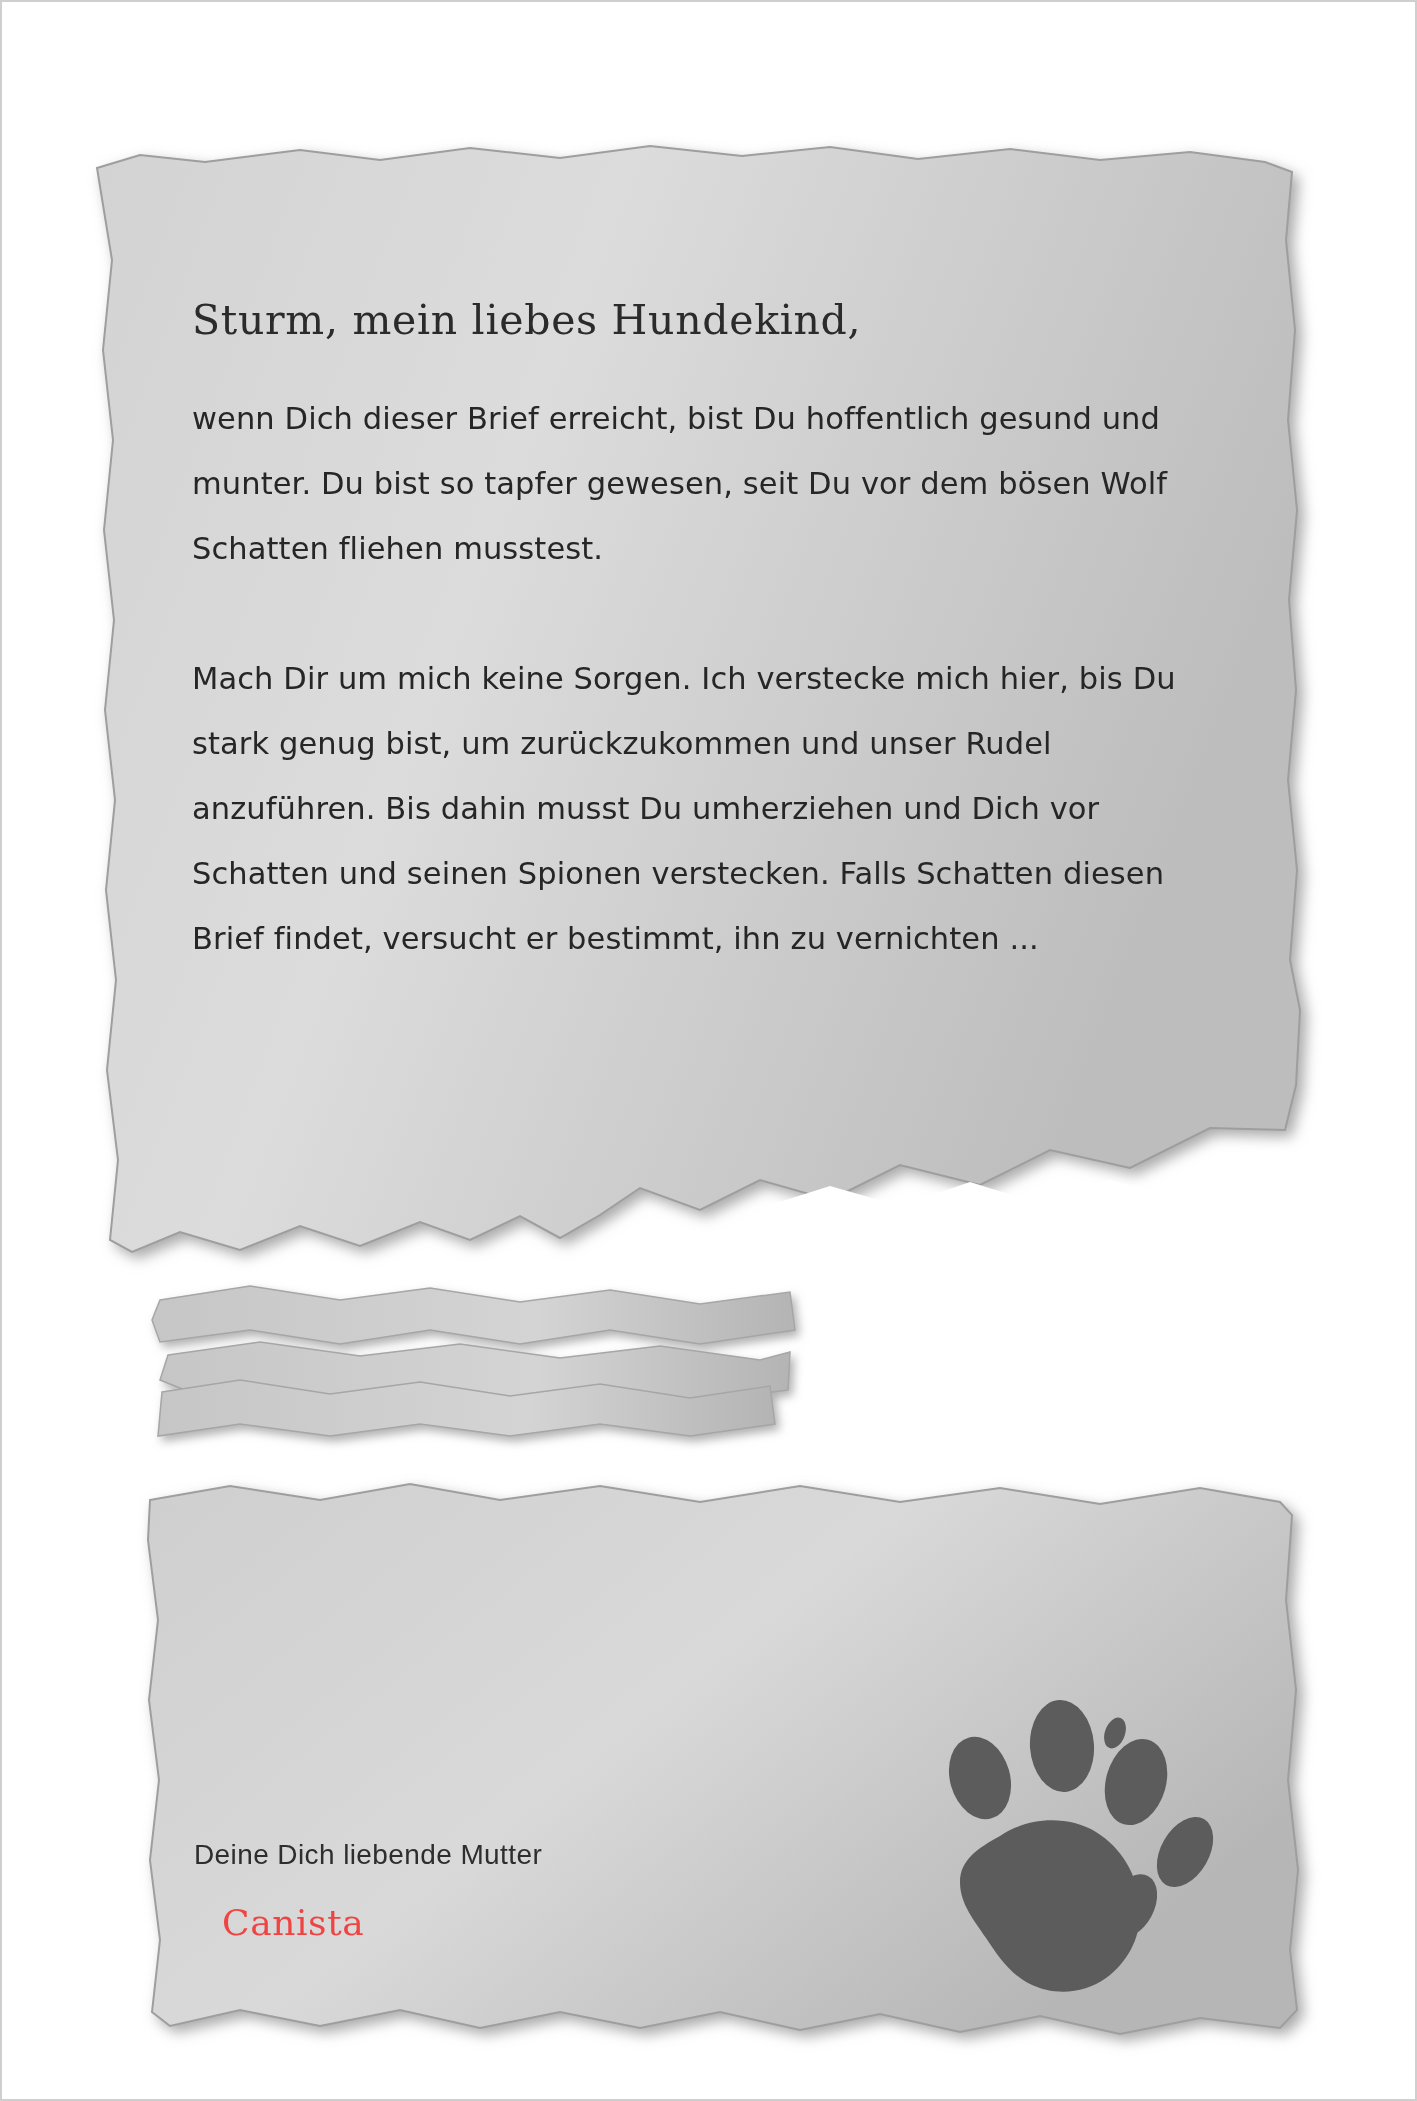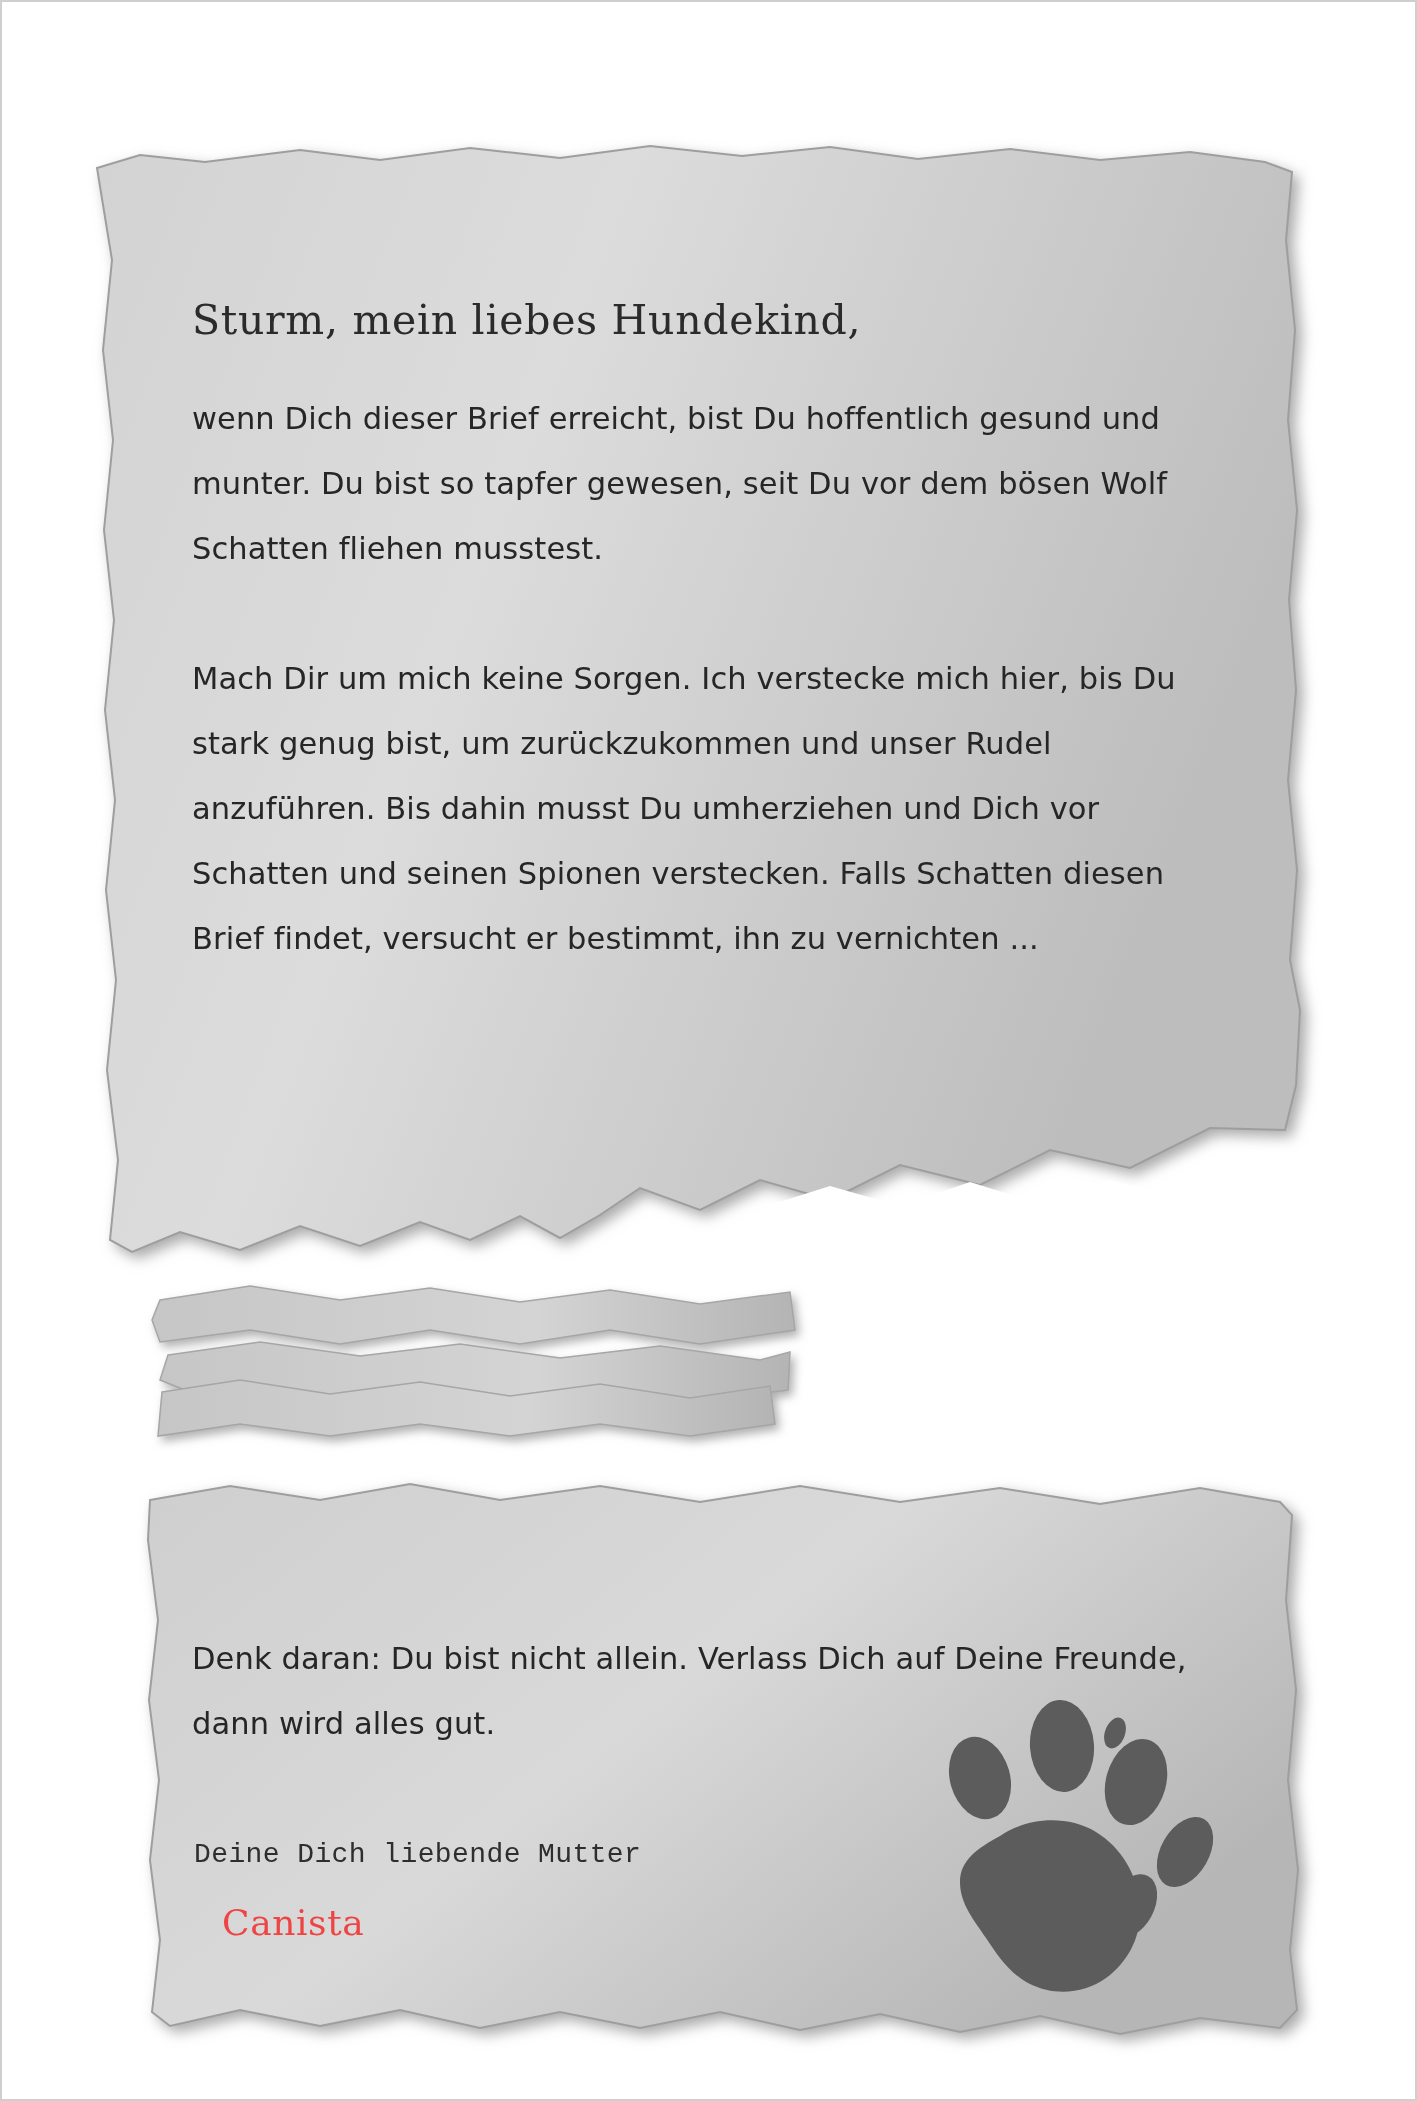--- a/index.html
+++ b/index.html
@@ -76,21 +76,21 @@
 
   #para1 { top: 322px; }
   #para2 { top: 582px; }
   #para3 { top: 1038px; }
   #para4 { top: 1562px; }
 
   .sig-line {
     position: absolute;
     left: 194px;
     top: 1775px;
-    font-family: Liberation Mono, monospace;
+    font-family: Liberation Sans, sans-serif;
     font-size: 28px;
     color: #2e2e2e;
     letter-spacing: 0.4px;
   }
   .sig-name {
     position: absolute;
     left: 222px;
     top: 1838px;
     font-family: "DejaVu Serif", serif;
     font-size: 36px;
@@ -197,20 +197,19 @@
   </svg>
 
   <div class="text-layer">
     <div class="heading">Sturm, mein liebes Hundekind,</div>
 
     <div class="body-block" id="para2">Mach Dir um mich keine Sorgen. Ich verstecke mich hier, bis Du stark genug bist, um zurückzukommen und unser Rudel anzuführen. Bis dahin musst Du umherziehen und Dich vor Schatten und seinen Spionen verstecken. Falls Schatten diesen Brief findet, versucht er bestimmt, ihn zu vernichten ...</div>
 
     <div class="body-block" id="para1">wenn Dich dieser Brief erreicht, bist Du hoffentlich gesund und munter. Du bist so tapfer gewesen, seit Du vor dem bösen Wolf Schatten fliehen musstest.</div>
 
 
-    <div class="body-block" id="para4">Denk daran: Du bist nicht allein. Verlass Dich auf Deine Freunde, dann wird alles gut.</div>
 
     <div class="sig-line">Deine Dich liebende Mutter</div>
 
     <div class="sig-name">Canista</div>
   </div>
 
 </div>
 
 </body></html>

